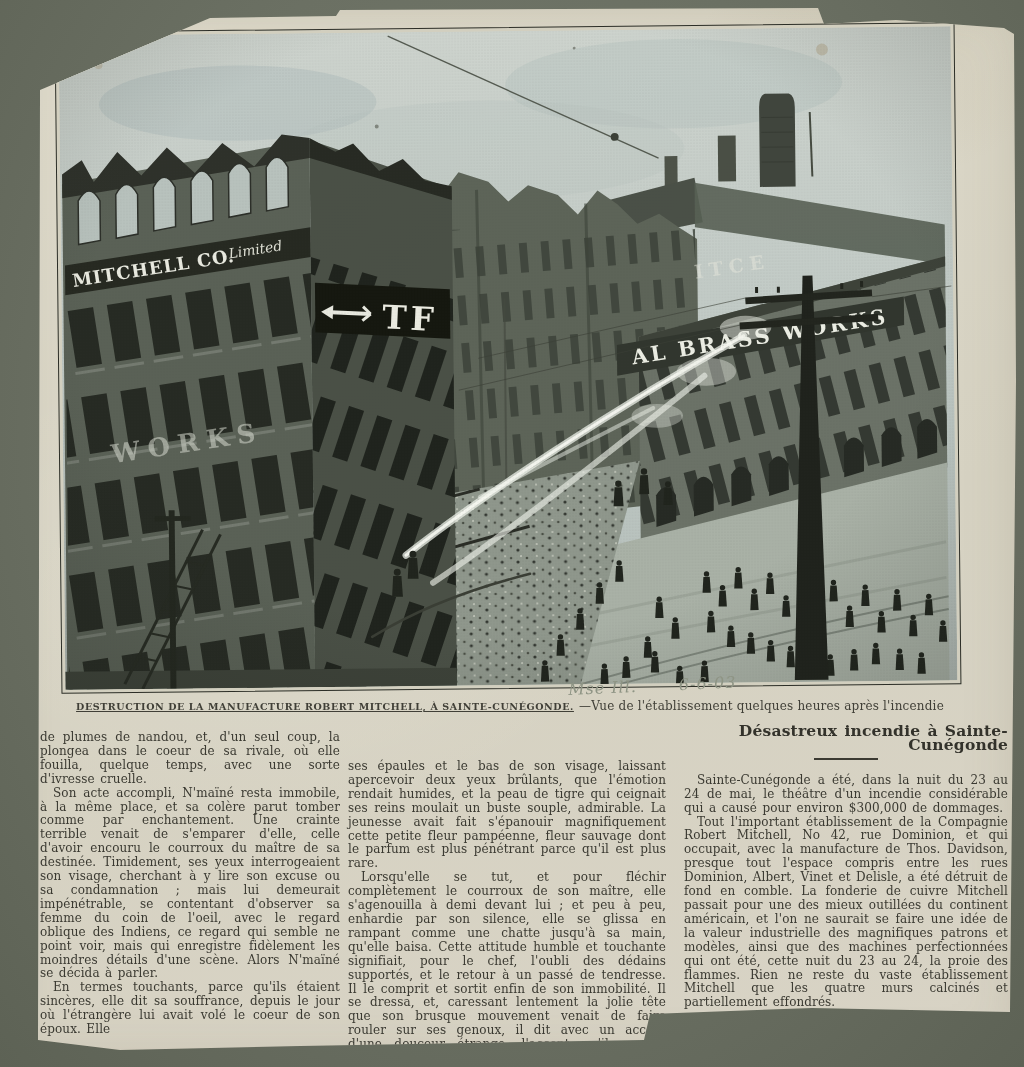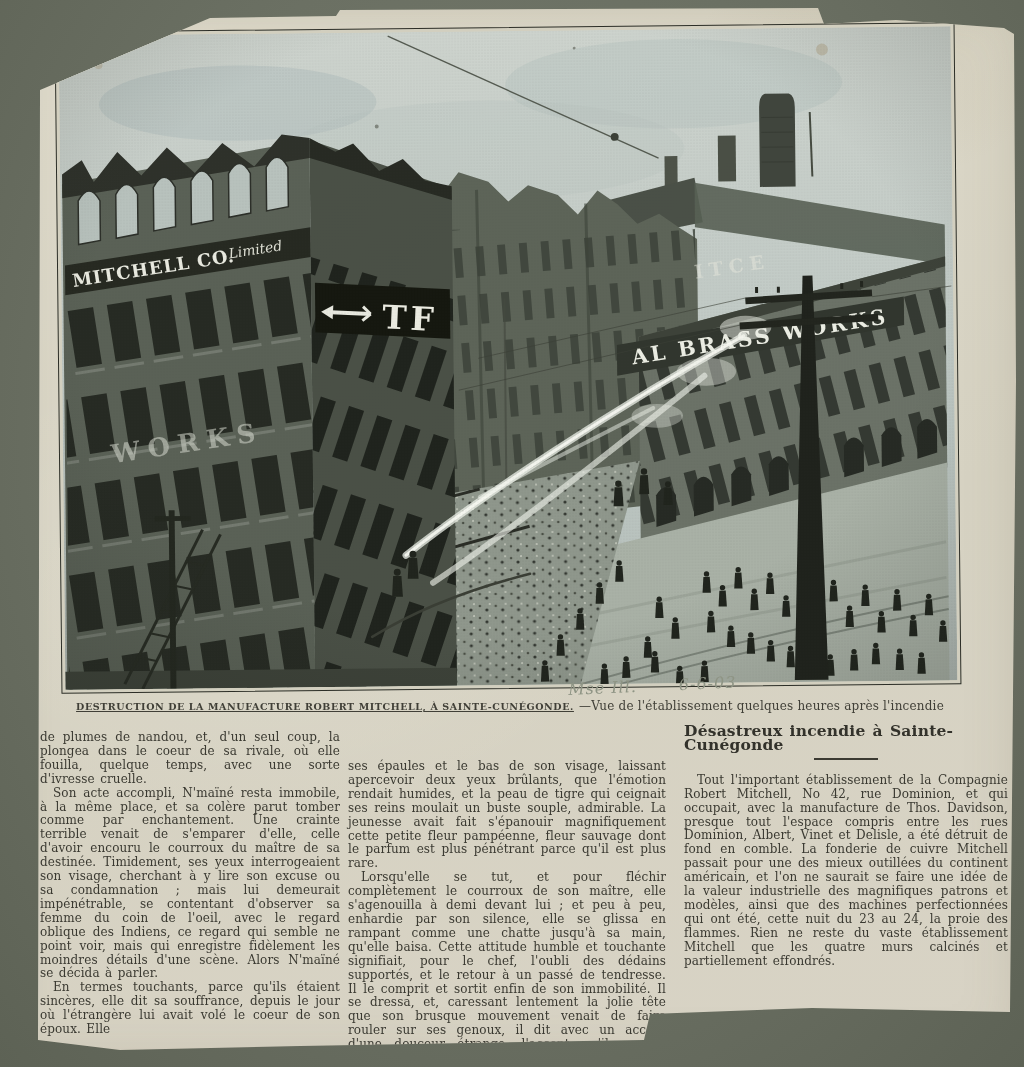--- a/index.html
+++ b/index.html
@@ -38,21 +38,21 @@
   .col{
     position:absolute;color:#3a3931;font-size:12px;line-height:13.9px;
     text-align:justify;hyphens:auto;word-spacing:1.5px;letter-spacing:.1px;
   }
   .col p{margin:0;text-indent:13px;}
   .col p.noindent{text-indent:0;}
   .col1{left:40px;top:731px;width:300px;}
   .col2{left:348px;top:760px;width:318px;}
   .col3{left:684px;top:724px;width:324px;}
   .headline{
-    font-size:15.5px;font-weight:bold;color:#33322b;text-align:left;
+    font-size:15.5px;font-weight:bold;color:#33322b;text-align:right;
     margin:0 0 6px 0;letter-spacing:.2px;
   }
   .headline-rule{width:64px;border:0;border-top:2px solid #3b3a32;margin:0 auto 14px auto;}
   text{font-family:"DejaVu Serif",serif;}
 </style>
 </head>
 <body>
 
 <div class="paper">
 
@@ -317,16 +317,17 @@
 
   <div class="col col2">
     <p class="noindent">ses épaules et le bas de son visage, laissant apercevoir deux yeux brûlants, que l'émotion rendait humides, et la peau de tigre qui ceignait ses reins moulait un buste souple, admirable. La jeunesse avait fait s'épanouir magnifiquement cette petite fleur pampéenne, fleur sauvage dont le parfum est plus pénétrant parce qu'il est plus rare.</p>
     <p>Lorsqu'elle se tut, et pour fléchir complètement le courroux de son maître, elle s'agenouilla à demi devant lui ; et peu à peu, enhardie par son silence, elle se glissa en rampant comme une chatte jusqu'à sa main, qu'elle baisa. Cette attitude humble et touchante signifiait, pour le chef, l'oubli des dédains supportés, et le retour à un passé de tendresse. Il le comprit et sortit enfin de son immobilité. Il se dressa, et, caressant lentement la jolie tête que son brusque mouvement venait de faire rouler sur ses genoux, il dit avec un accent d'une douceur étrange, l'accent qu'il prenait parfois pour flatter son lévrier favori :</p>
     <p>" N'maïné, tes accents mélodieux ont le pouvoir</p>
   </div>
 
   <div class="col col3">
     <h2 class="headline">Désastreux incendie à Sainte-Cunégonde</h2>
     <hr class="headline-rule">
+    <p>Sainte-Cunégonde a été, dans la nuit du 23 au 24 de mai, le théâtre d'un incendie considérable qui a causé pour environ $300,000 de dommages.</p>
     <p>Tout l'important établissement de la Compagnie Robert Mitchell, No 42, rue Dominion, et qui occupait, avec la manufacture de Thos. Davidson, presque tout l'espace compris entre les rues Dominion, Albert, Vinet et Delisle, a été détruit de fond en comble. La fonderie de cuivre Mitchell passait pour une des mieux outillées du continent américain, et l'on ne saurait se faire une idée de la valeur industrielle des magnifiques patrons et modèles, ainsi que des machines perfectionnées qui ont été, cette nuit du 23 au 24, la proie des flammes. Rien ne reste du vaste établissement Mitchell que les quatre murs calcinés et partiellement effondrés.</p>
   </div>
 
 </div>
 
 </body></html>

